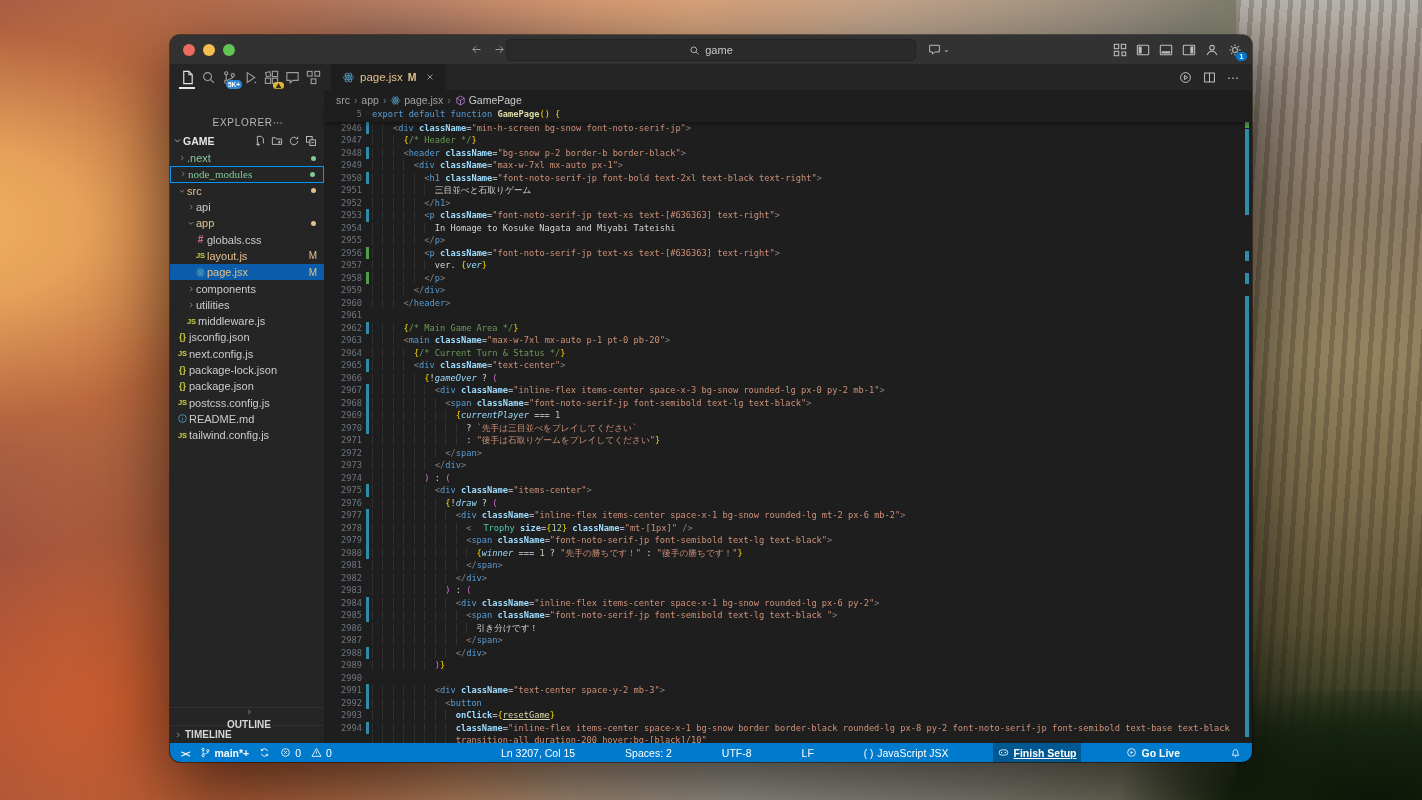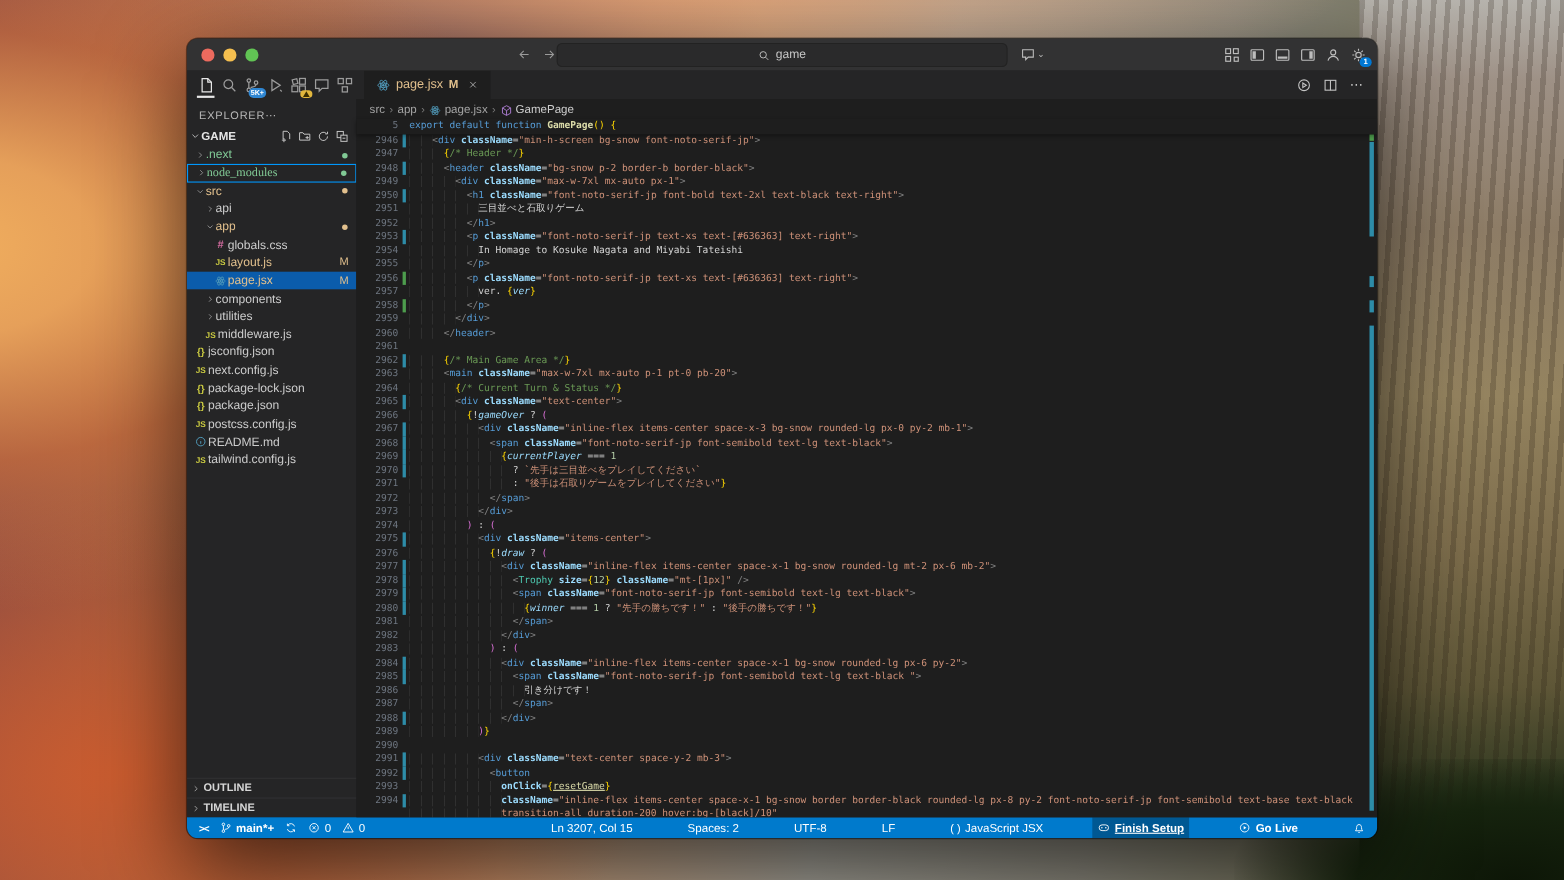--- a/index.html
+++ b/index.html
@@ -53,39 +53,39 @@
   .tabstrip{flex:1;display:flex;}
   .tab{display:flex;align-items:center;gap:5px;padding:0 11px;background:#1e1e1e;font-size:11.5px;color:#e2c08d;}
   .tab .mod{color:#e2c08d;font-weight:bold;font-size:10.5px;}
   .tab .close{color:#bcbcbc;margin-left:3px;display:flex;}
   .editor-actions{margin-left:auto;display:flex;align-items:center;gap:11px;color:#c5c5c5;padding-right:12px;}
 
   .mainrow{flex:1;display:flex;min-height:0;}
 
   
   .sidebar{flex:0 0 154px;background:#252526;display:flex;flex-direction:column;color:#cccccc;min-height:0;}
-  .explorer-title{margin-top:6px;height:18px;padding:0 9px 0 11px;font-size:10px;letter-spacing:.7px;
-     color:#b8b8b8;display:flex;align-items:center;justify-content:flex-start;}
+  .explorer-title{margin-top:23px;height:18px;padding:0 9px 0 11px;font-size:10px;letter-spacing:.7px;
+     color:#b8b8b8;display:flex;align-items:center;justify-content:center;}
   .section-head{height:19px;display:flex;align-items:center;font-weight:bold;font-size:10.5px;
      color:#e6e6e6;gap:1px;padding-left:3px;}
   .section-head .acts{margin-left:auto;display:flex;gap:5px;padding-right:7px;color:#c5c5c5;}
   .tree{flex:1;overflow:hidden;font-size:11px;}
   .trow{height:16.3px;display:flex;align-items:center;position:relative;box-sizing:border-box;}
   .trow .chev{width:11px;display:flex;justify-content:center;color:#bdbdbd;flex:0 0 11px;}
   .trow .ficon{width:13px;flex:0 0 13px;display:flex;justify-content:center;align-items:center;
      font-weight:bold;font-size:7.5px;}
   .trow .lbl{white-space:nowrap;overflow:hidden;}
   .trow .badge{margin-left:auto;margin-right:7px;font-size:10px;}
   .trow .dot{margin-left:auto;margin-right:8px;width:5px;height:5px;border-radius:50%;}
   .trow.selected{background:#0b5cab;}
   .trow.outlined{border:1px solid #0097fb;}
   .bottom-secs{border-top:1px solid #313132;}
   .bsec{height:17px;display:flex;align-items:center;gap:3px;font-size:10px;font-weight:bold;
      color:#d6d6d6;border-top:1px solid #313132;padding-left:4px;}
-  .bsec:first-child{border-top:none;}
+  .bsec:first-child{border-top:none;flex-direction:column;}
 
   
   .editor{flex:1;background:#1e1e1e;display:flex;flex-direction:column;min-width:0;position:relative;}
   .breadcrumbs{flex:0 0 16px;margin-top:2px;display:flex;align-items:center;gap:4px;
      padding-left:12px;font-size:10.5px;color:#a3a3a3;}
   .breadcrumbs .sep{color:#7a7a7a;font-size:10px;}
   .bc-item{display:flex;align-items:center;gap:3px;}
   .sticky{flex:0 0 13.5px;display:flex;background:#1e1e1e;box-shadow:0 2px 4px rgba(0,0,0,.35);
      position:relative;z-index:3;font:8.7px/13.5px "DejaVu Sans Mono",monospace;}
   .codewrap{flex:1;position:relative;overflow:hidden;
@@ -95,21 +95,21 @@
   .gut{flex:0 0 10px;position:relative;}
   .gut.m::before,.gut.a::before{content:"";position:absolute;left:4px;top:0;bottom:0;width:3px;}
   .gut.m::before{background:#2d8ca8;}
   .gut.a::before{background:#4d9d4d;}
   .ws{background:repeating-linear-gradient(to right, rgba(255,255,255,.08) 0 1px, transparent 1px 2ch);}
   
   .pn{color:#808080;} .tg{color:#569cd6;} .at{color:#9cdcfe;font-weight:bold;}
   .op{color:#d4d4d4;} .st{color:#ce9178;} .cm{color:#6a9955;}
   .bc{color:#ffd700;} .bp{color:#da70d6;} .kw{color:#569cd6;}
   .fn{color:#dcdcaa;text-decoration:underline;} .fnb{color:#dcdcaa;font-weight:bold;}
-  .cp{color:#4ec9b0;} .vr{color:#9cdcfe;font-style:italic;} .nm{color:#b5cea8;} .tx{color:#d4d4d4;}
+  .cp{color:#4ec9b0;margin-left:12px;} .vr{color:#9cdcfe;font-style:italic;} .nm{color:#b5cea8;} .tx{color:#d4d4d4;}
   .ruler{position:absolute;right:0;top:0;width:11px;height:100%;}
   .rseg{position:absolute;right:3px;width:4px;}
 
   
   .statusbar{flex:0 0 19px;background:#007acc;color:#fff;display:flex;align-items:center;
      font-size:10.5px;padding:0 6px 0 6px;gap:2px;}
   .sitem{display:flex;align-items:center;gap:4px;padding:0 5px;height:100%;white-space:nowrap;}
   .sitem.prominent{background:rgba(0,0,0,.28);text-decoration:underline;}
   .sb-right{margin-left:auto;display:flex;align-items:center;height:100%;gap:40px;}
   .gl-txt{font-weight:bold;letter-spacing:0;}

